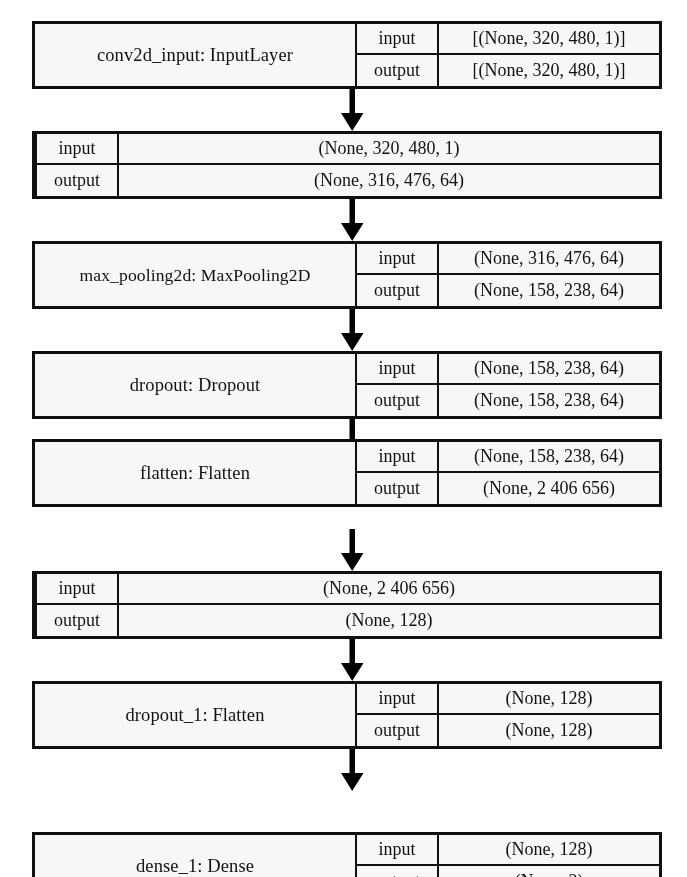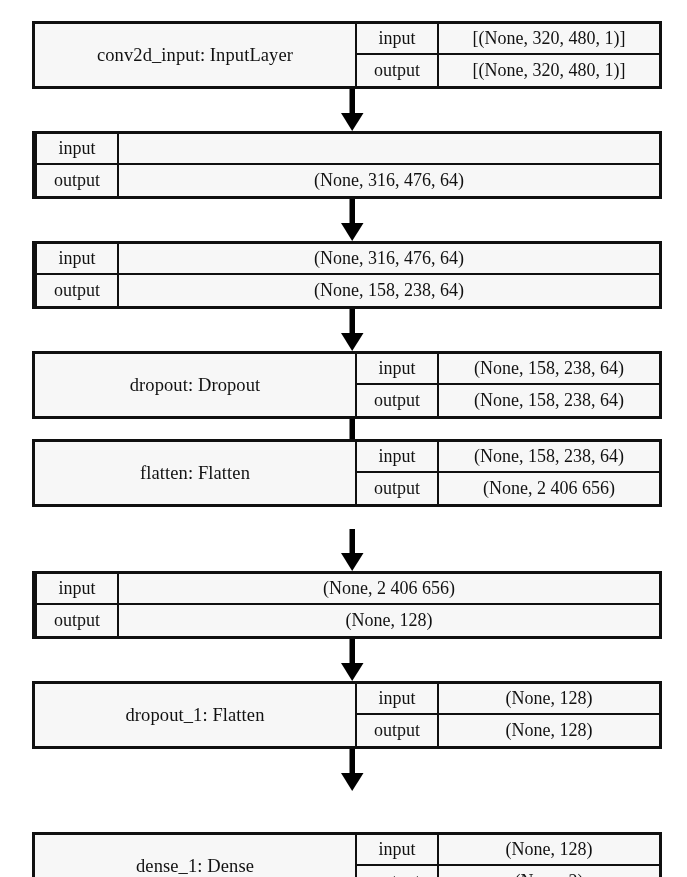--- a/index.html
+++ b/index.html
@@ -124,36 +124,38 @@
     <svg width="687" height="42" viewBox="0 0 687 42" xmlns="http://www.w3.org/2000/svg" aria-hidden="true">
       <rect x="349.5" y="0" width="5.5" height="26" fill="#000000"></rect>
       <polygon points="341,24 363.5,24 352.2,42" fill="#000000"></polygon>
     </svg>
   </div>
 
   <div class="layer-block" style="top:131px">
     <div class="io-table">
       <div class="io-row row-top">
         <div class="io-label">input</div>
+        <div class="io-shape">(None, 320, 480, 1)</div>
       </div>
       <div class="io-row">
         <div class="io-label">output</div>
         <div class="io-shape">(None, 316, 476, 64)</div>
       </div>
     </div>
   </div>
 
   <div class="arrow" style="top:199px">
     <svg width="687" height="42" viewBox="0 0 687 42" xmlns="http://www.w3.org/2000/svg" aria-hidden="true">
       <rect x="349.5" y="0" width="5.5" height="26" fill="#000000"></rect>
       <polygon points="341,24 363.5,24 352.2,42" fill="#000000"></polygon>
     </svg>
   </div>
 
   <div class="layer-block" style="top:241px">
+    <div class="cell-name tight">max_pooling2d: MaxPooling2D</div>
     <div class="io-table">
       <div class="io-row row-top">
         <div class="io-label">input</div>
         <div class="io-shape">(None, 316, 476, 64)</div>
       </div>
       <div class="io-row">
         <div class="io-label">output</div>
         <div class="io-shape">(None, 158, 238, 64)</div>
       </div>
     </div>

